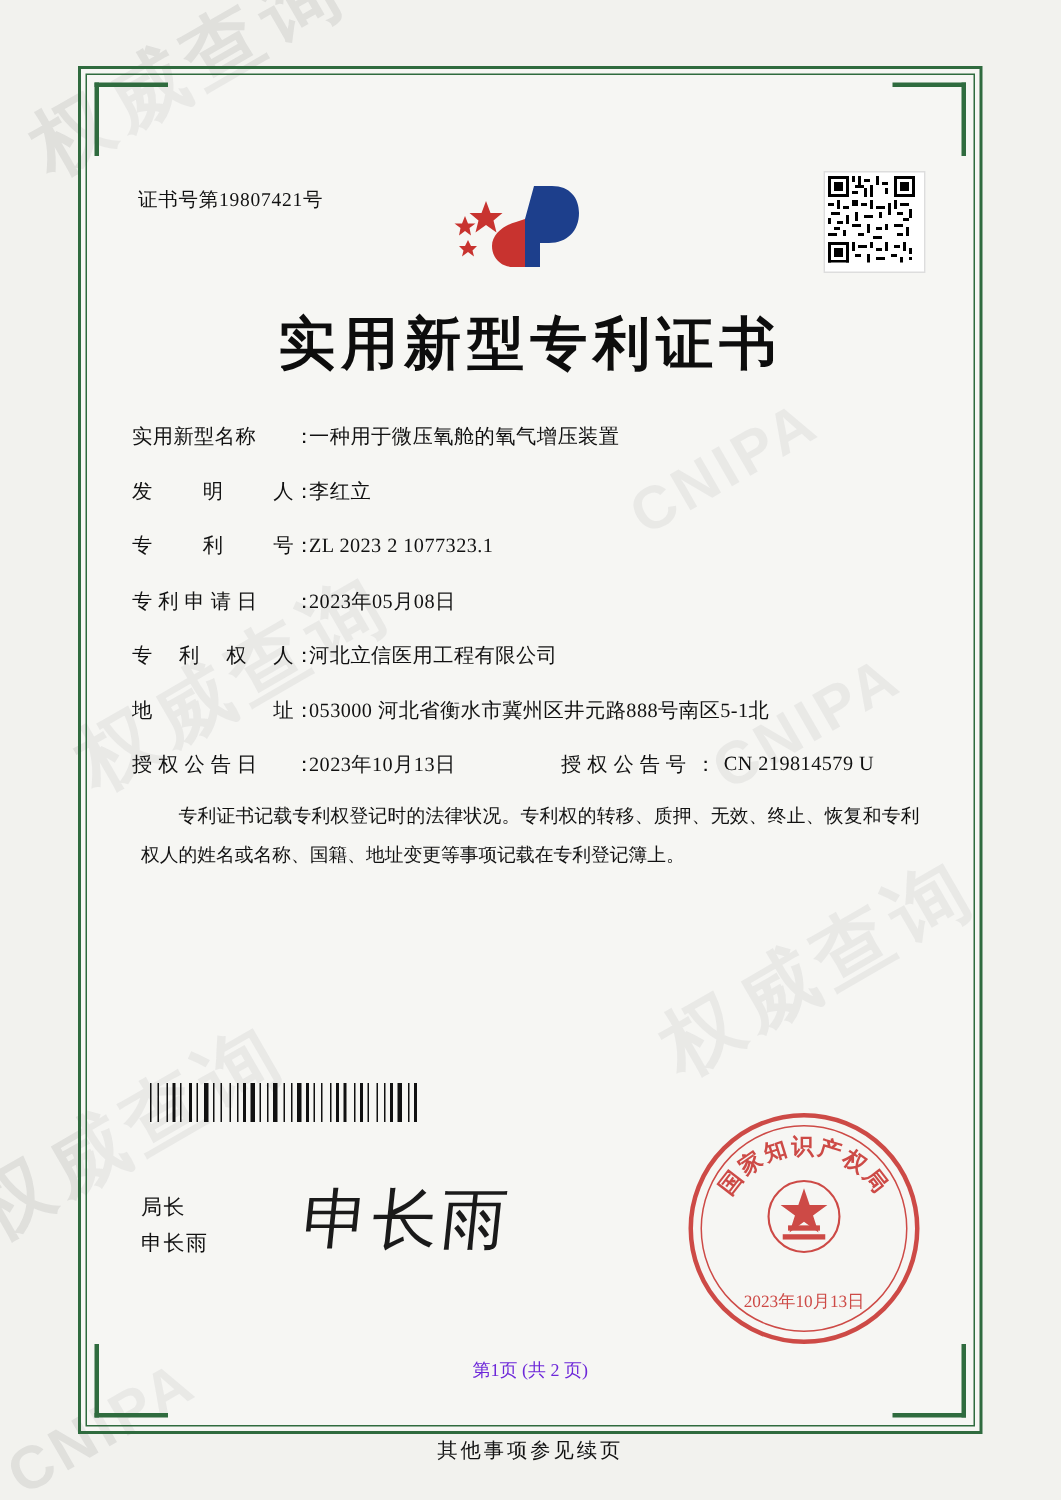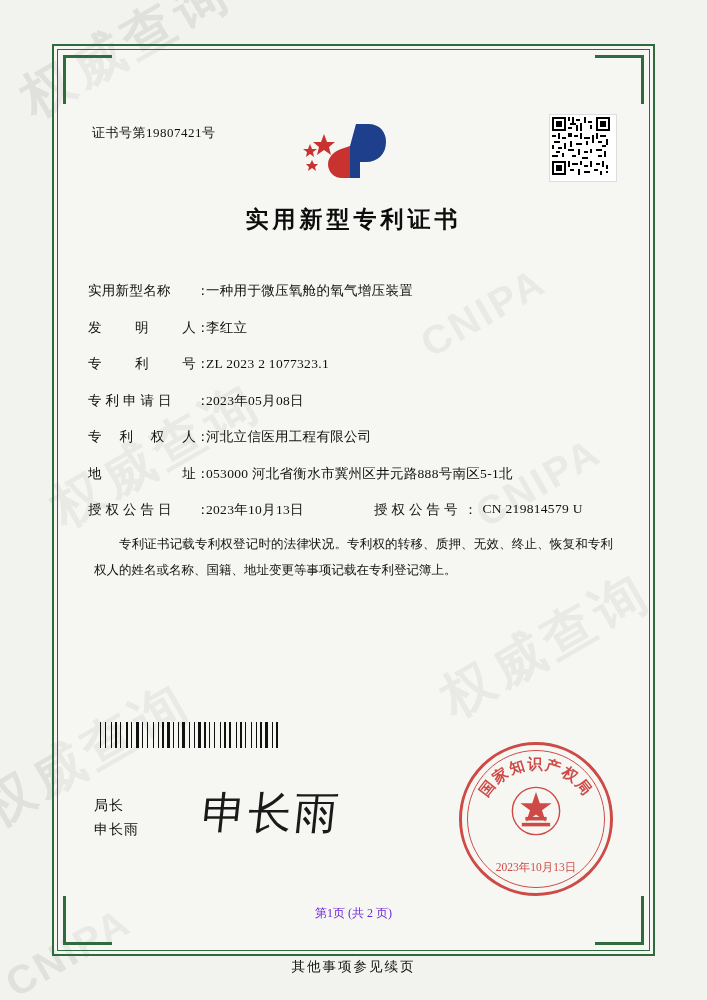--- a/index.html
+++ b/index.html
@@ -101,21 +101,21 @@
     padding: 2px;
     border: 1px solid #ddd;
   }
 
   .title {
     position: absolute;
     left: 0;
     right: 0;
     top: 160px;
     text-align: center;
-    font-size: 23px;
+    font-size: 38px;
     font-weight: bold;
     letter-spacing: 4px;
     color: #0d0d0d;
     font-family: "Liberation Serif", serif;
   }
 
   
   .fields {
     position: absolute;
     left: 36px;

